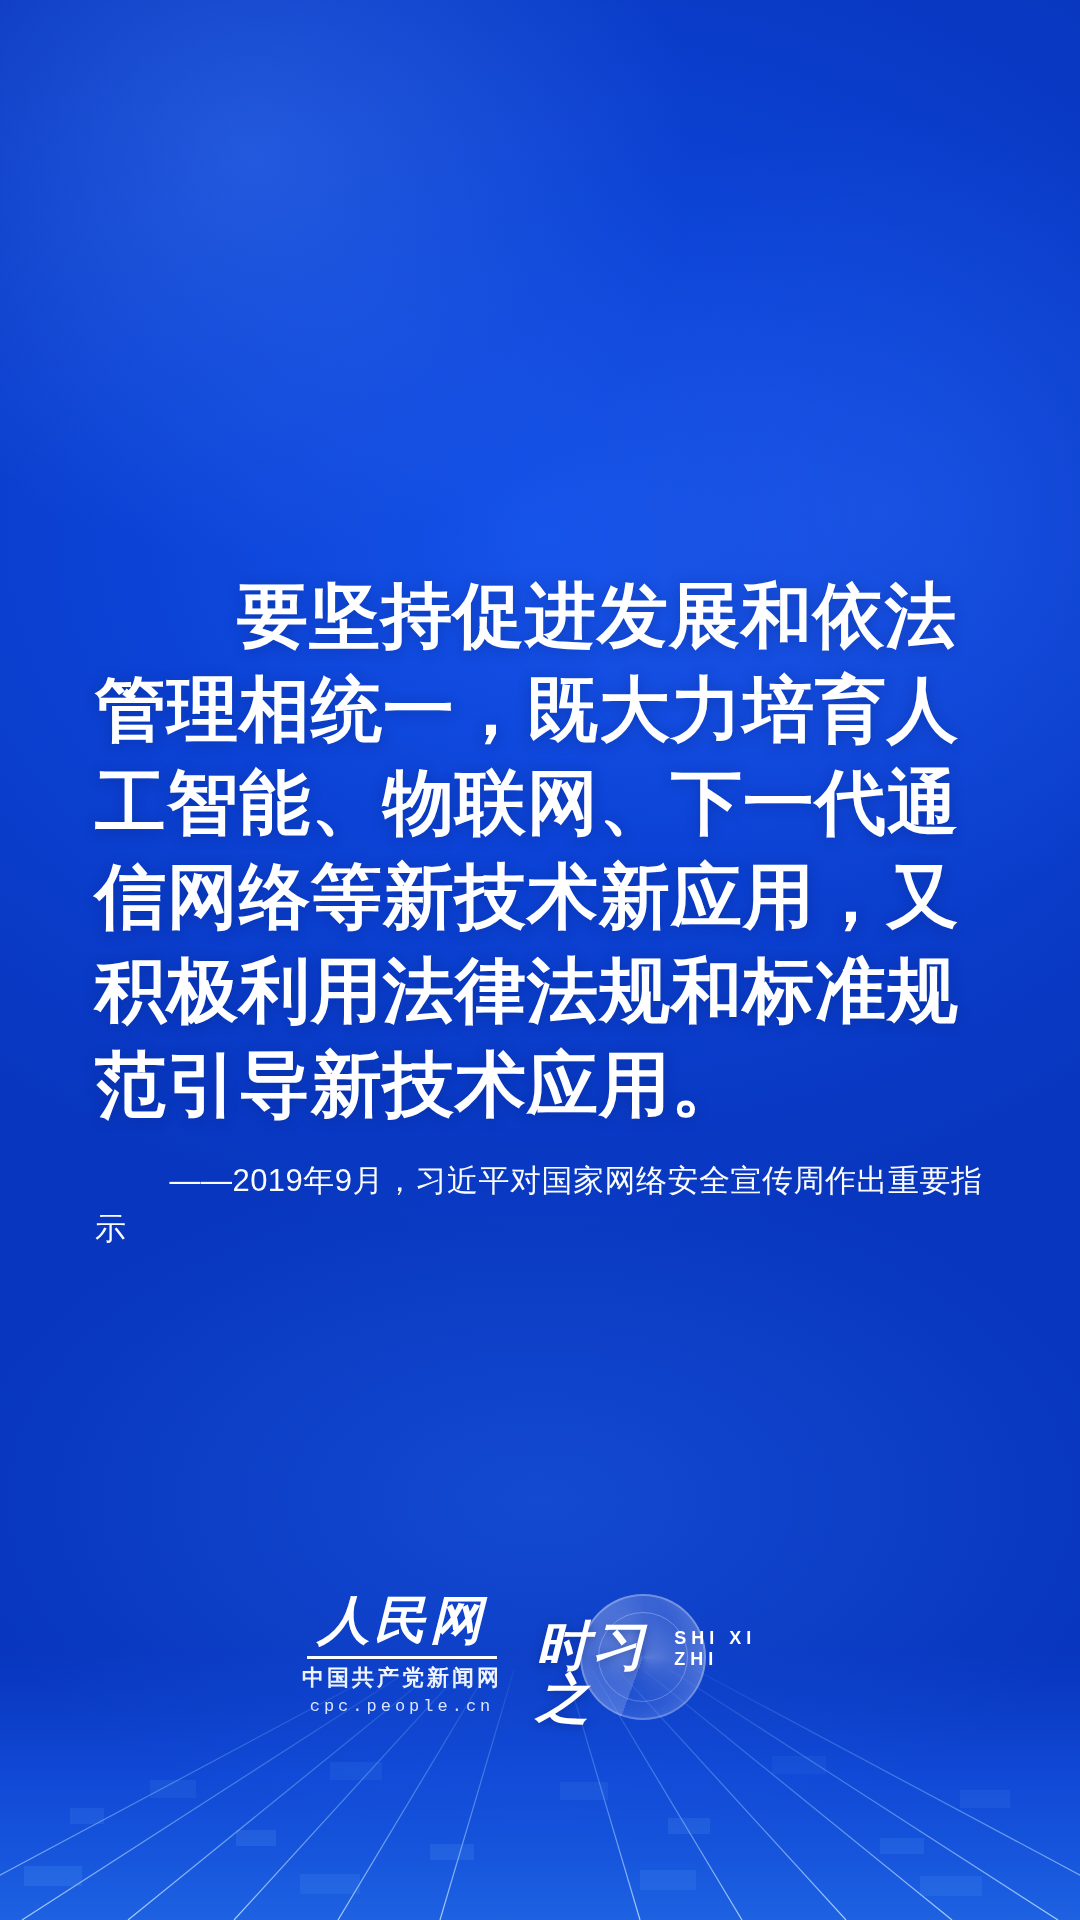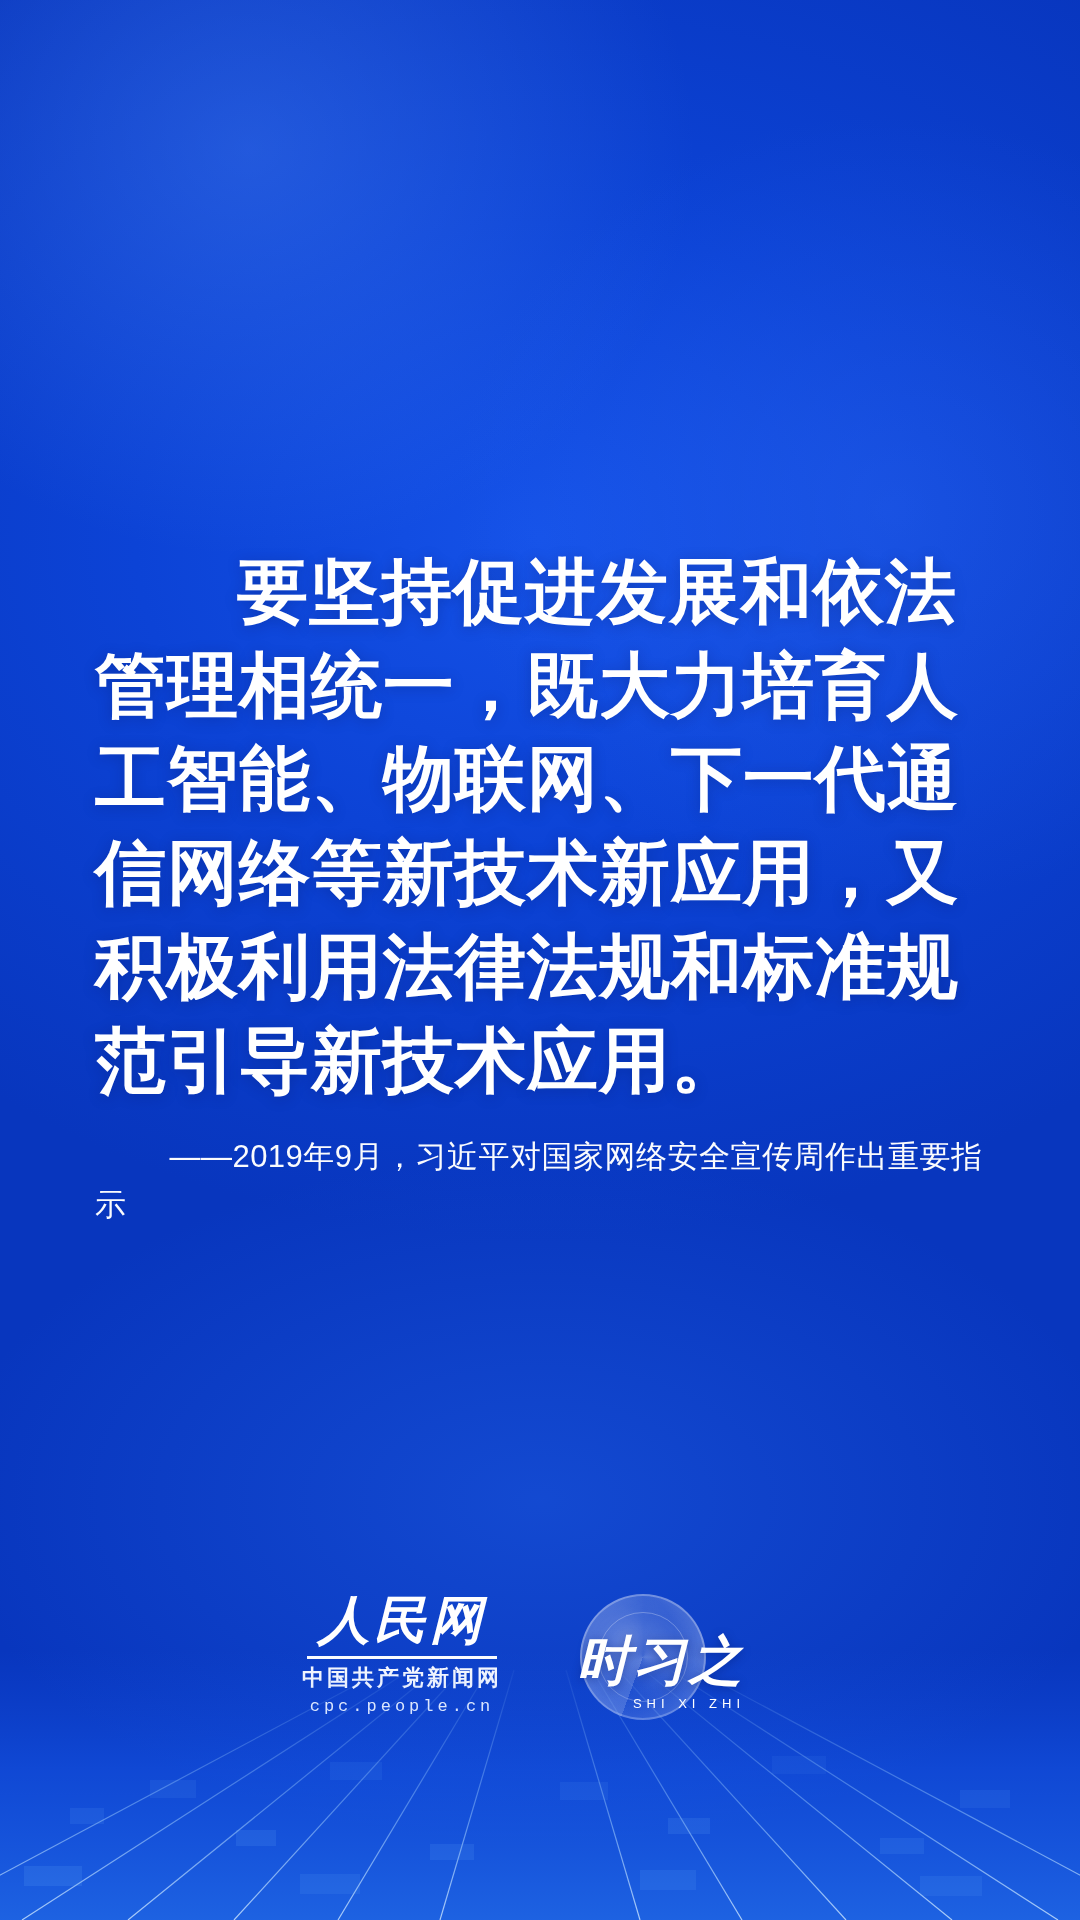--- a/index.html
+++ b/index.html
@@ -45,21 +45,21 @@
     transform: translateX(-50%);
     width: 1200px; height: 700px;
     background: radial-gradient(ellipse at center, rgba(40,110,245,0.35) 0%, rgba(20,70,200,0) 70%);
     pointer-events: none;
   }
 
   
   .quote-wrap {
     position: absolute;
     left: 95px;
-    top: 545px;
+    top: 569px;
     width: 890px;
   }
   .quote {
     color: #ffffff;
     font-size: 71px;
     line-height: 1.32;
     font-weight: 700;
     letter-spacing: 1px;
     text-indent: 2em;
     text-shadow: 0 2px 14px rgba(0, 20, 90, 0.28);
@@ -146,41 +146,41 @@
     content: "";
     position: absolute;
     left: 16px; top: 16px; right: 16px; bottom: 16px;
     border-radius: 50%;
     border: 1px solid rgba(255,255,255,0.28);
   }
   .shixi-text {
     position: relative;
     z-index: 2;
     display: flex;
-    flex-direction: column;
-    align-items: flex-end;
+    flex-direction: row;
+    align-items: flex-start;
     transform: translateX(8px);
     margin-top: 36px;
   }
   .shixi-cn {
     font-family: "Liberation Serif", "DejaVu Serif", serif;
     font-size: 53px;
     font-weight: 700;
     font-style: italic;
     color: #ffffff;
     letter-spacing: 3px;
     line-height: 1;
     text-shadow: 0 2px 10px rgba(0,20,90,0.35);
   }
   .shixi-py {
-    font-size: 13px;
+    font-size: 18px;
     letter-spacing: 5px;
     color: #ffffff;
     margin-top: 8px;
-    font-weight: 400;
+    font-weight: 700;
   }
 
   
   .grid-floor {
     position: absolute;
     left: 0;
     bottom: 0;
     width: 1080px;
     height: 330px;
     overflow: hidden;

